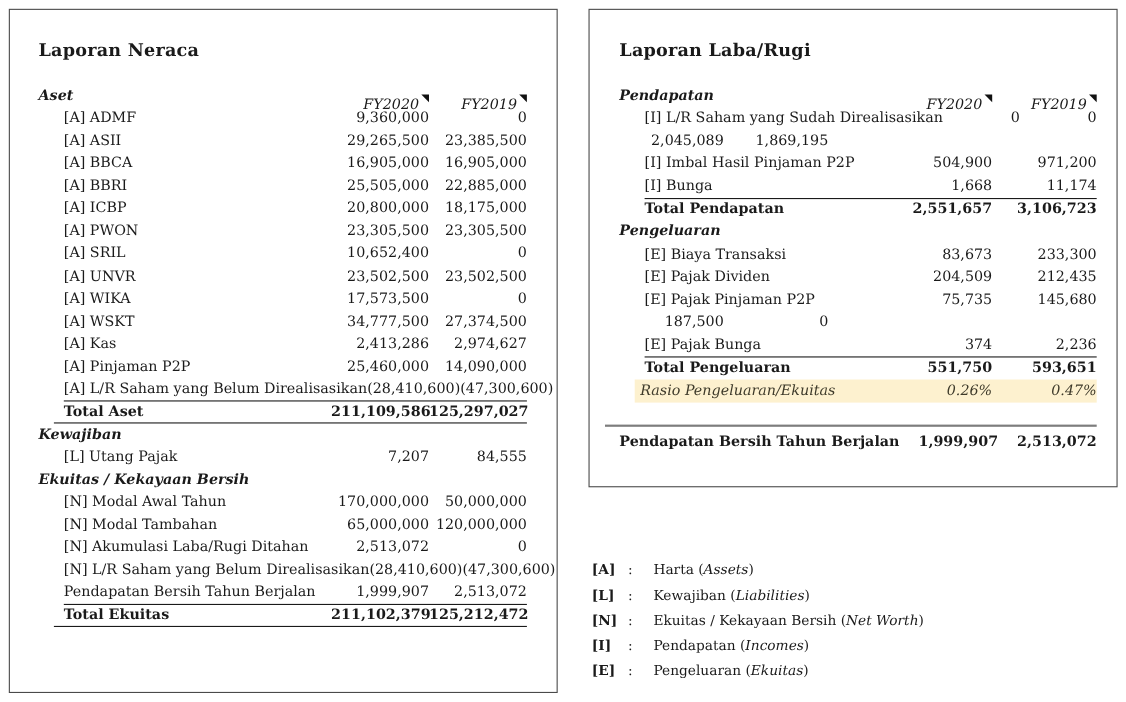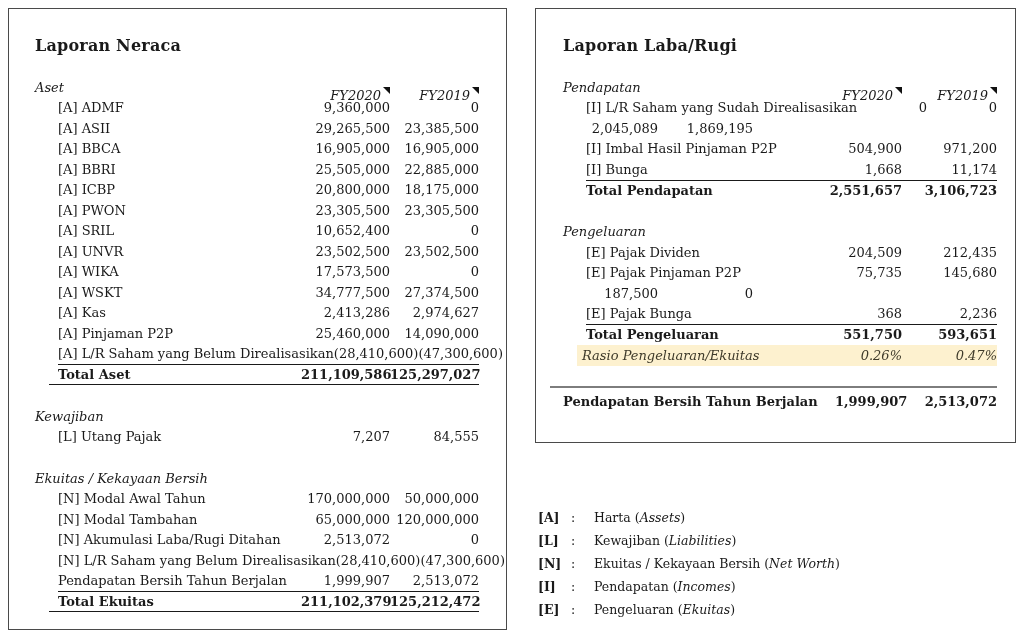--- a/index.html
+++ b/index.html
@@ -20,23 +20,23 @@
   #is-panel { left:535px; top:8px; width:481px; height:435px; padding:25px 18px 0 27px; }
   .title {
     font-size:16px; font-weight:bold; 
     height:24px; line-height:24px; letter-spacing:0.2px;
   }
   .row { display:flex; align-items:center; height:20.5px; font-size:13px; }
   .lbl { flex:1; padding-left:23px; white-space:nowrap; }
   .num { text-align:right; white-space:nowrap; }
   #bs-panel .num { width:89px; }
   #is-panel .num { width:95px; }
-  .sec-head .lbl { padding-left:0; font-weight:normal; font-style:italic; }
+  .sec-head .lbl { padding-left:0; font-weight:bold; font-style:italic; }
   .sec-head.first { margin-top:19px; }
-  .sec-head.gap   { margin-top:21px; }
+  .sec-head.gap   { }
   .col-head { font-weight:normal; font-style:italic;margin-top:16px; }
   .tri {
     display:inline-block; width:0; height:0;
     border-top:7px solid var(--comment-marker,#111);
     border-left:7px solid transparent;
     margin-left:2px; position:relative; top:-6px;
   }
   .total { font-weight:bold; position:relative; height:21px; }
   .total::before {
     content:""; position:absolute; left:23px; right:0; top:0;
@@ -215,36 +215,41 @@
       </div>
       <div class="row total">
         <span class="lbl">Total Pendapatan</span>
         <span class="num">2,551,657</span>
         <span class="num">3,106,723</span>
       </div>
       <div class="row sec-head gap">
         <span class="lbl">Pengeluaran</span>
       </div>
       <div class="row ">
+        <span class="lbl">[E] Biaya Transaksi</span>
+        <span class="num">83,673</span>
+        <span class="num">233,300</span>
+      </div>
+      <div class="row ">
         <span class="lbl">[E] Pajak Dividen</span>
         <span class="num">204,509</span>
         <span class="num">212,435</span>
       </div>
       <div class="row ">
         <span class="lbl">[E] Pajak Pinjaman P2P</span>
         <span class="num">75,735</span>
         <span class="num">145,680</span>
       </div>
       <div class="row ">
         <span class="num">187,500</span>
         <span class="num">0</span>
       </div>
       <div class="row ">
         <span class="lbl">[E] Pajak Bunga</span>
-        <span class="num">368</span>
+        <span class="num">374</span>
         <span class="num">2,236</span>
       </div>
       <div class="row total">
         <span class="lbl">Total Pengeluaran</span>
         <span class="num">551,750</span>
         <span class="num">593,651</span>
       </div>
       <div class="row ratio">
         <span class="lbl">Rasio Pengeluaran/Ekuitas</span>
         <span class="num">0.26%</span>

